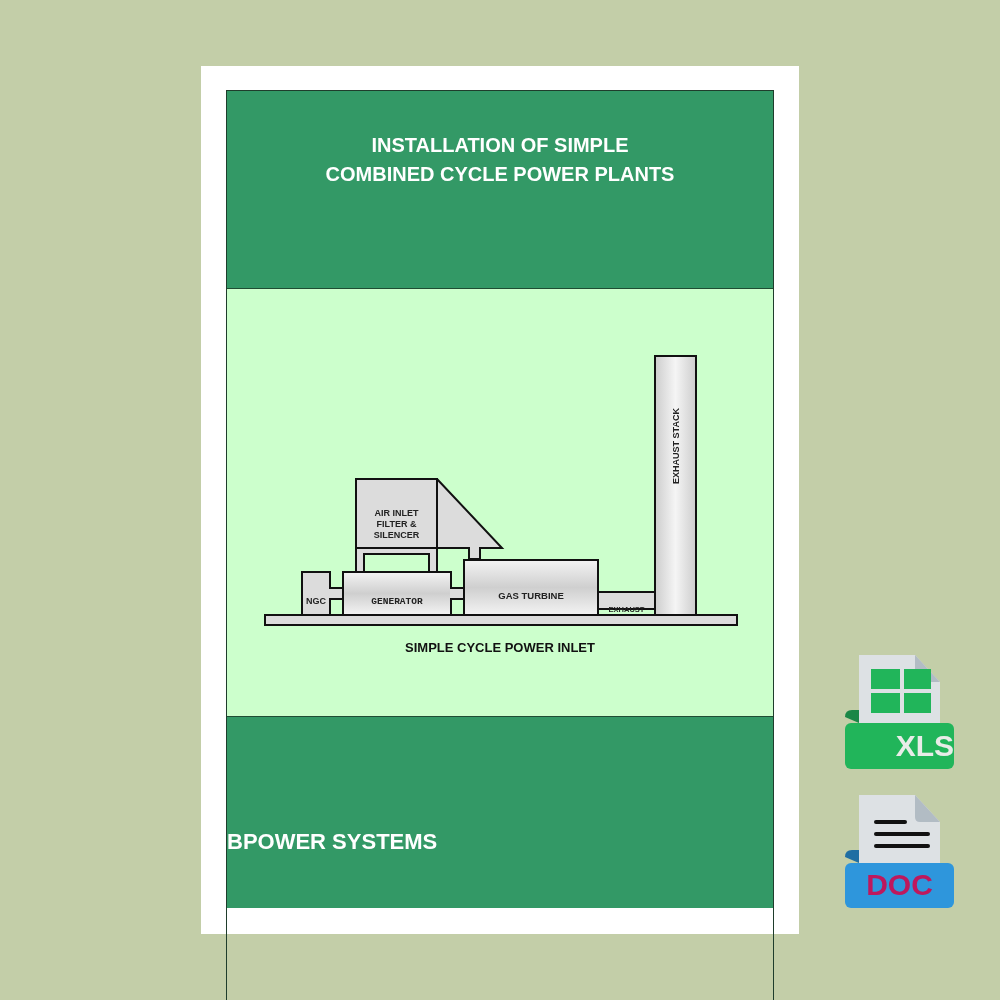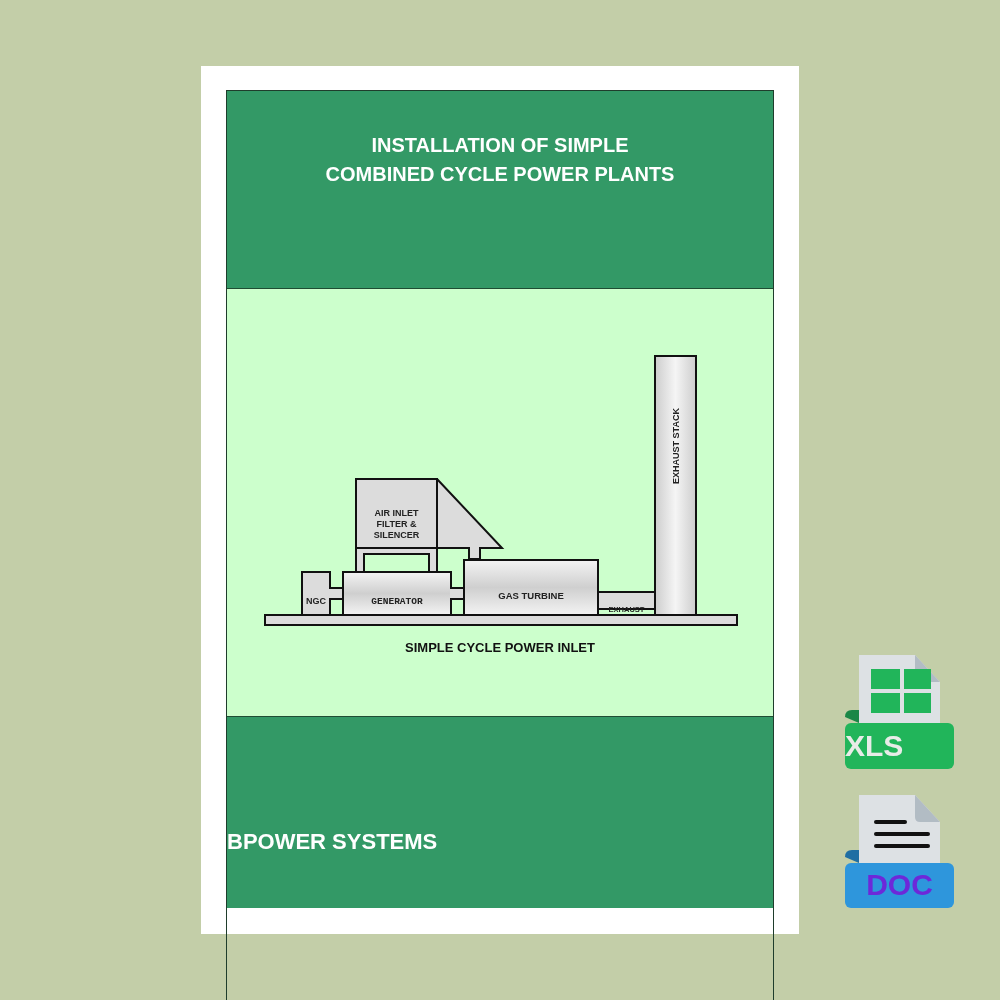--- a/index.html
+++ b/index.html
@@ -90,27 +90,27 @@
   <svg width="110" height="115">
     <path d="M14 0 H70 L95 27 V70 H14 Z" fill="#dde1e4"></path>
     <path d="M70 0 V22 Q70 27 75 27 H95 Z" fill="#b2bcc4"></path>
     <rect x="26" y="14" width="29" height="20" fill="#21b55a"></rect>
     <rect x="59" y="14" width="27" height="20" fill="#21b55a"></rect>
     <rect x="26" y="38" width="29" height="20" fill="#21b55a"></rect>
     <rect x="59" y="38" width="27" height="20" fill="#21b55a"></rect>
     <path d="M0 62 Q0 55 7 55 H14 V68 Z" fill="#1a8747"></path>
     <rect x="0" y="68" width="109" height="46" rx="6" fill="#21b55a"></rect>
   </svg>
-  <div style="position:absolute;left:0;top:70px;width:109px;text-align:left;color:#e8ece8;font-weight:bold;font-size:30px;line-height:42px;">XLS</div>
+  <div style="position:absolute;left:0;top:70px;width:109px;text-align:right;color:#e8ece8;font-weight:bold;font-size:30px;line-height:42px;">XLS</div>
 </div>
 
 <div class="file-icon" style="left:845px;top:795px;width:110px;height:115px;">
   <svg width="110" height="115">
     <path d="M14 0 H70 L95 27 V70 H14 Z" fill="#dde1e4"></path>
     <path d="M70 0 V22 Q70 27 75 27 H95 Z" fill="#b2bcc4"></path>
     <rect x="29" y="25" width="33" height="4" rx="2" fill="#111"></rect>
     <rect x="29" y="37" width="56" height="4" rx="2" fill="#111"></rect>
     <rect x="29" y="49" width="56" height="4" rx="2" fill="#111"></rect>
     <path d="M0 62 Q0 55 7 55 H14 V68 Z" fill="#1f6ea3"></path>
     <rect x="0" y="68" width="109" height="45" rx="6" fill="#2e96dc"></rect>
   </svg>
-  <div style="position:absolute;left:0;top:69px;width:109px;text-align:center;color:#6d28d9;font-weight:bold;font-size:30px;line-height:42px;">DOC</div>
+  <div style="position:absolute;left:0;top:69px;width:109px;text-align:center;color:#be185d;font-weight:bold;font-size:30px;line-height:42px;">DOC</div>
 </div>
 
 </body></html>

